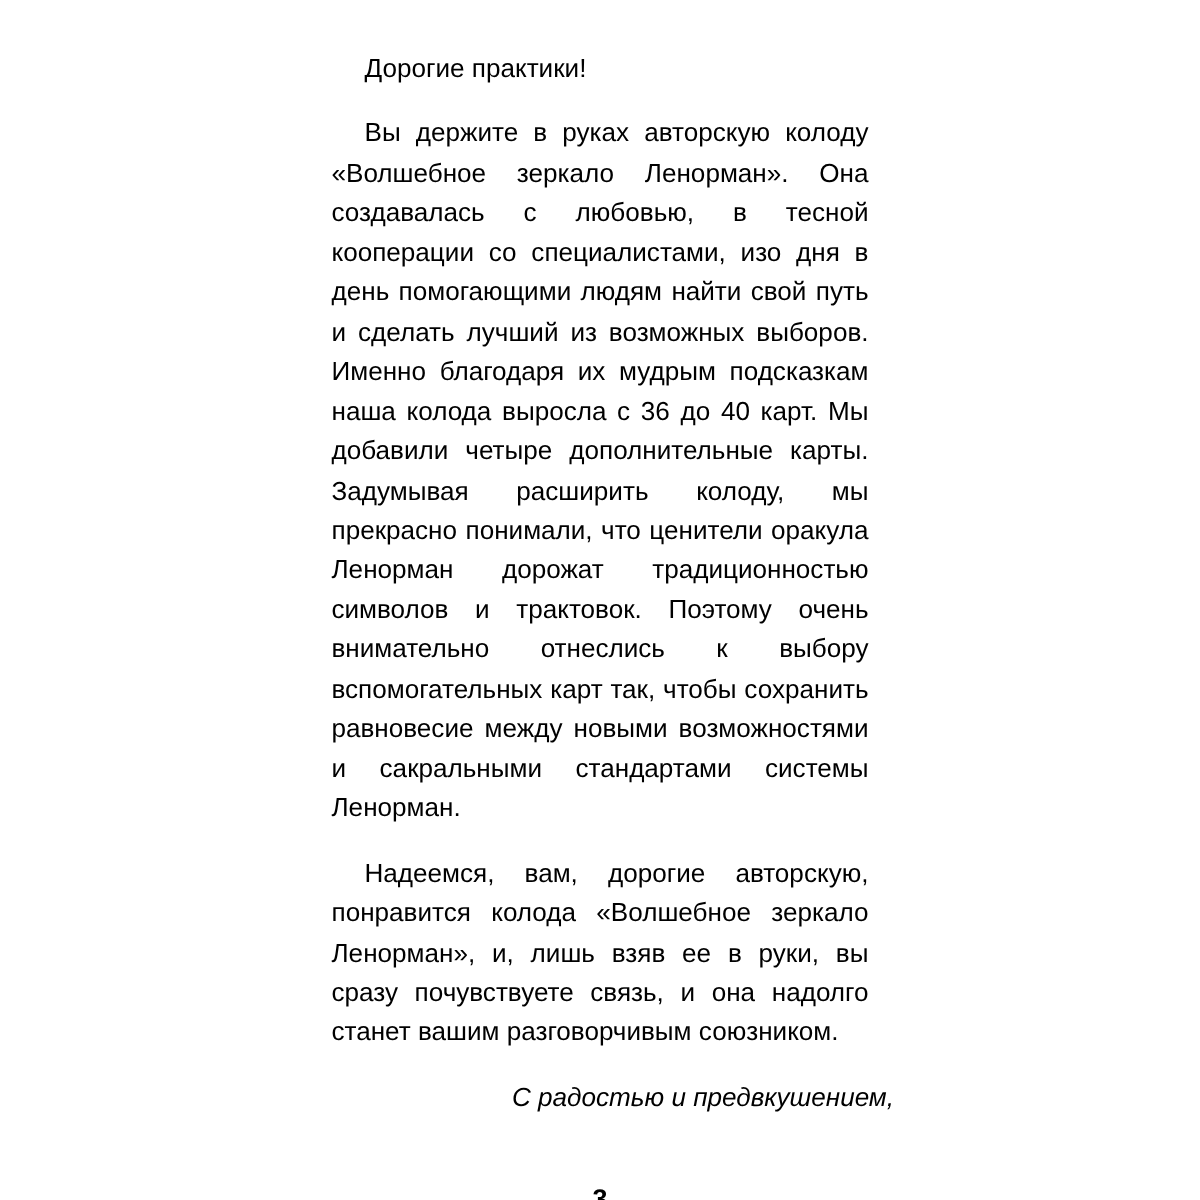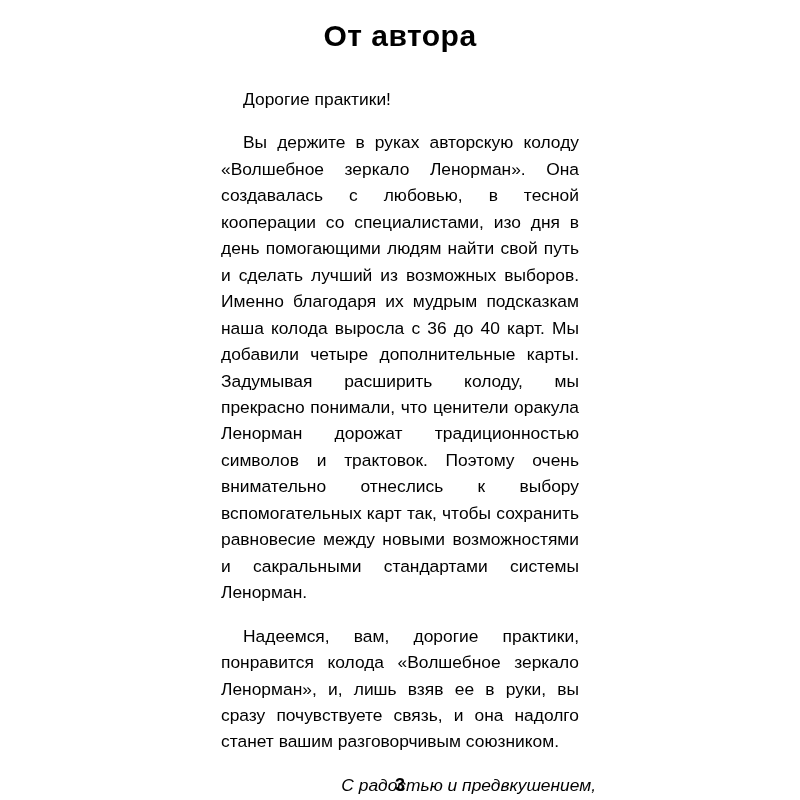--- a/index.html
+++ b/index.html
@@ -65,26 +65,25 @@
     text-align: center;
     font-size: 18px;
     font-weight: 700;
   }
 </style>
 </head>
 <body>
 
 <div class="page">
 
-  <h1 class="page-title">От автора</h1>
 
   <div class="body-block">
     <p>Дорогие практики!</p>
     <p>Вы держите в руках авторскую колоду «Волшебное зеркало Ленорман». Она создавалась с любовью, в тесной кооперации со специалистами, изо дня в день помогающими людям найти свой путь и сделать лучший из возможных выборов. Именно благодаря их мудрым подсказкам наша колода выросла с 36 до 40 карт. Мы добавили четыре дополнительные карты. Задумывая расширить колоду, мы прекрасно понимали, что ценители оракула Ленорман дорожат традиционностью символов и трактовок. Поэтому очень внимательно отнеслись к выбору вспомогательных карт так, чтобы сохранить равновесие между новыми возможностями и сакральными стандартами системы Ленорман.</p>
-    <p class="gap">Надеемся, вам, дорогие практики, понравится колода «Волшебное зеркало Ленорман», и, лишь взяв ее в руки, вы сразу почувствуете связь, и она надолго станет вашим разговорчивым союзником.</p>
+    <p class="gap">Надеемся, вам, дорогие авторскую, понравится колода «Волшебное зеркало Ленорман», и, лишь взяв ее в руки, вы сразу почувствуете связь, и она надолго станет вашим разговорчивым союзником.</p>
   </div>
 
   <div class="signature">
     <div>С радостью и предвкушением,</div>
   </div>
 
   <div class="page-number">3</div>
 
 </div>
 

